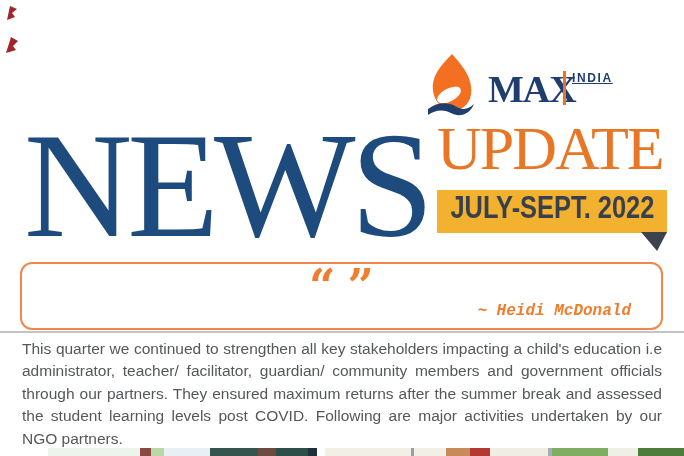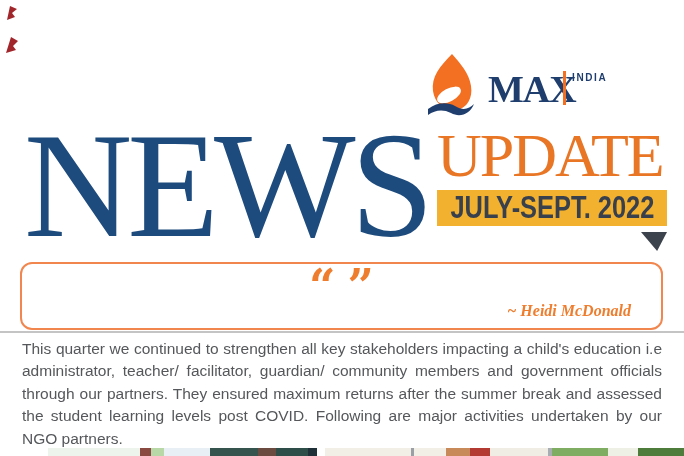--- a/index.html
+++ b/index.html
@@ -14,34 +14,34 @@
 
   
   .logo{position:absolute;left:428px;top:54px;width:244px;height:66px;}
   .flame{position:absolute;left:0;top:0;}
   .brand{
     position:absolute;left:48px;top:16px;font-family:"Liberation Serif",serif;
     font-weight:bold;font-size:38px;line-height:1;color:var(--navy);letter-spacing:-1px;margin-left:12px;
   }
   .logo-bar{position:absolute;left:135px;top:17px;width:3px;height:34px;background:var(--flame_orange);}
   .org{position:absolute;left:144px;top:16px;color:var(--navy);font-weight:bold;}
-  .org .l1{font-size:10px;letter-spacing:1.6px;line-height:16px;}
+  .org .l1{font-size:12px;letter-spacing:1.6px;line-height:16px;text-decoration:underline;}
   .org .l2{font-size:12.5px;letter-spacing:0.4px;line-height:16px;}
 
   
   .news{
     position:absolute;left:24px;top:110px;font-family:"Liberation Serif",serif;
     font-size:150px;line-height:150px;letter-spacing:-5px;color:var(--title_blue);
   }
   .update{
-    position:absolute;left:437px;top:124px;font-family:"Liberation Serif",serif;
+    position:absolute;left:437px;top:117px;font-family:"Liberation Serif",serif;
     font-size:62px;line-height:62px;letter-spacing:-2px;color:var(--orange);
   }
   .ribbon{
-    position:absolute;left:437px;top:190px;width:230px;height:36px;
+    position:absolute;left:437px;top:190px;width:230px;height:43px;
     background:var(--ribbon_yellow);display:flex;align-items:flex-start;justify-content:center;
   }
   .ribbon span{
     font-weight:bold;font-size:31px;color:var(--ribbon_text);
     transform:scaleX(0.82);white-space:nowrap;letter-spacing:0px;
   }
   .fold{
     position:absolute;left:641px;top:232px;width:26px;height:19px;
     background:var(--fold_dark);clip-path:polygon(0 0,100% 0,62% 100%);
   }
@@ -58,21 +58,21 @@
   .qmark{
     font-family:"DejaVu Serif",serif;font-weight:bold;font-size:46px;line-height:28px;
     color:var(--quote_accent);
   }
   .qmark.close{align-self:flex-start;}
   .qtext{
     font-family:"DejaVu Sans",sans-serif;font-style:italic;font-size:19px;
     color:var(--quote_text);padding-top:4px;letter-spacing:-0.2px;white-space:nowrap;
   }
   .attrib{
-    position:absolute;right:30px;top:38px;font-family:Liberation Serif, serif;
+    position:absolute;right:30px;top:38px;font-family:Liberation Mono, monospace;
     font-style:italic;font-weight:bold;font-size:16px;color:var(--quote_accent);
   }
 
   .divider{position:absolute;left:0;top:331px;width:684px;height:2px;background:var(--divider);}
 
   .intro{
     position:absolute;left:22px;top:338px;width:640px;margin:0;
     font-size:15.5px;line-height:22.4px;color:var(--body_text);
     text-align:justify;
   }

